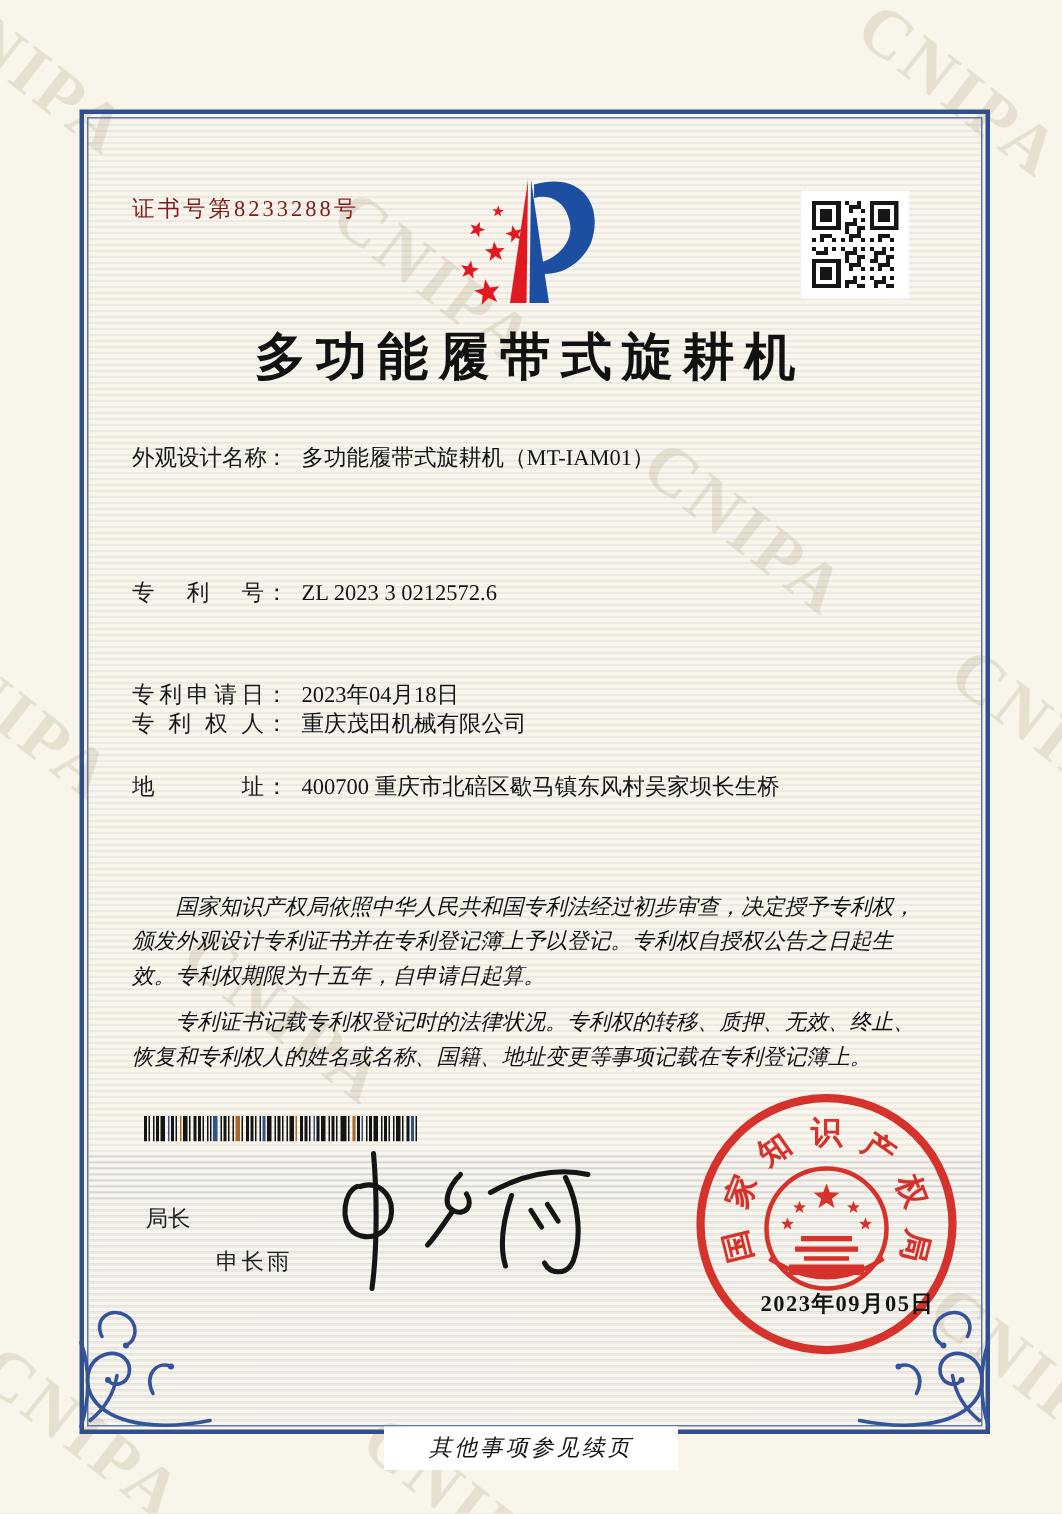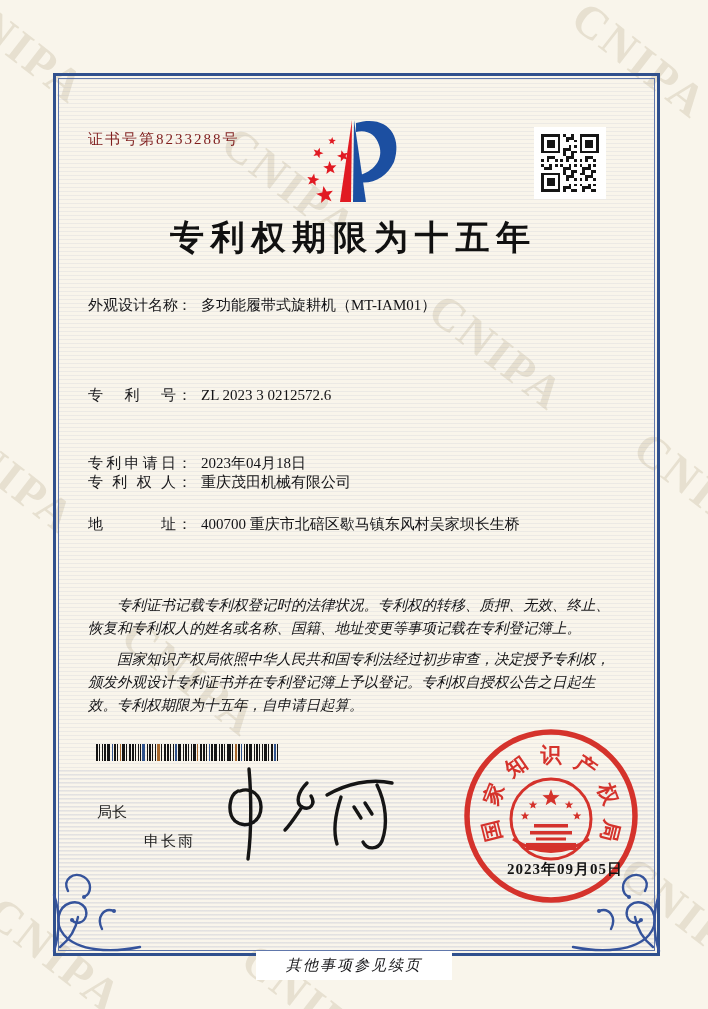--- a/index.html
+++ b/index.html
@@ -222,41 +222,41 @@
         <rect x="2" y="2" width="3" height="3" fill="#161616"></rect>
         <rect x="14" y="0" width="7" height="7" fill="#161616"></rect>
         <rect x="15" y="1" width="5" height="5" fill="#ffffff"></rect>
         <rect x="16" y="2" width="3" height="3" fill="#161616"></rect>
         <rect x="0" y="14" width="7" height="7" fill="#161616"></rect>
         <rect x="1" y="15" width="5" height="5" fill="#ffffff"></rect>
         <rect x="2" y="16" width="3" height="3" fill="#161616"></rect>
       </svg>
   </div>
 
-  <div class="title">专利权期限为十五年</div>
+  <div class="title">多功能履带式旋耕机</div>
 
   <div class="field-row" style="top:296px">
     <span class="flabel">外观设计名称</span><span class="fcolon">：</span><span class="fvalue">多功能履带式旋耕机（MT-IAM01）</span>
   </div>
   <div class="field-row" style="top:386px">
     <span class="flabel">专利号</span><span class="fcolon">：</span><span class="fvalue">ZL 2023 3 0212572.6</span>
   </div>
   <div class="field-row" style="top:454px">
     <span class="flabel">专利申请日</span><span class="fcolon">：</span><span class="fvalue">2023年04月18日</span>
   </div>
   <div class="field-row" style="top:473px">
     <span class="flabel">专利权人</span><span class="fcolon">：</span><span class="fvalue">重庆茂田机械有限公司</span>
   </div>
   <div class="field-row" style="top:515px">
     <span class="flabel">地址</span><span class="fcolon">：</span><span class="fvalue">400700 重庆市北碚区歇马镇东风村吴家坝长生桥</span>
   </div>
 
   <div class="paras">
+    <p>国家知识产权局依照中华人民共和国专利法经过初步审查，决定授予专利权，颁发外观设计专利证书并在专利登记簿上予以登记。专利权自授权公告之日起生效。专利权期限为十五年，自申请日起算。</p>
     <p>专利证书记载专利权登记时的法律状况。专利权的转移、质押、无效、终止、恢复和专利权人的姓名或名称、国籍、地址变更等事项记载在专利登记簿上。</p>
-    <p>国家知识产权局依照中华人民共和国专利法经过初步审查，决定授予专利权，颁发外观设计专利证书并在专利登记簿上予以登记。专利权自授权公告之日起生效。专利权期限为十五年，自申请日起算。</p>
   </div>
 
   <div class="barcode" id="barcode">
       <span style="width: 2px; background: rgb(20, 20, 20);"></span>
       <span style="width: 1px; background: transparent;"></span>
       <span style="width: 1px; background: rgb(20, 20, 20);"></span>
       <span style="width: 2px; background: transparent;"></span>
       <span style="width: 1px; background: rgb(20, 20, 20);"></span>
       <span style="width: 1px; background: transparent;"></span>
       <span style="width: 2px; background: rgb(20, 20, 20);"></span>

